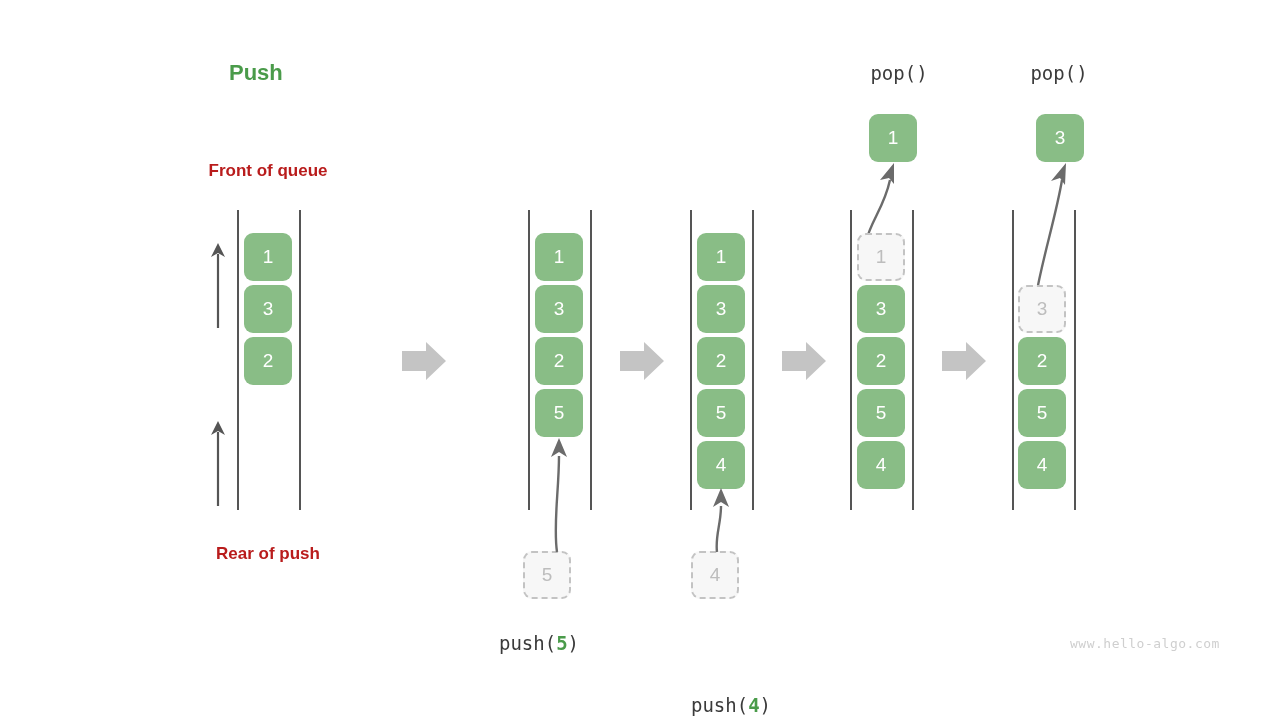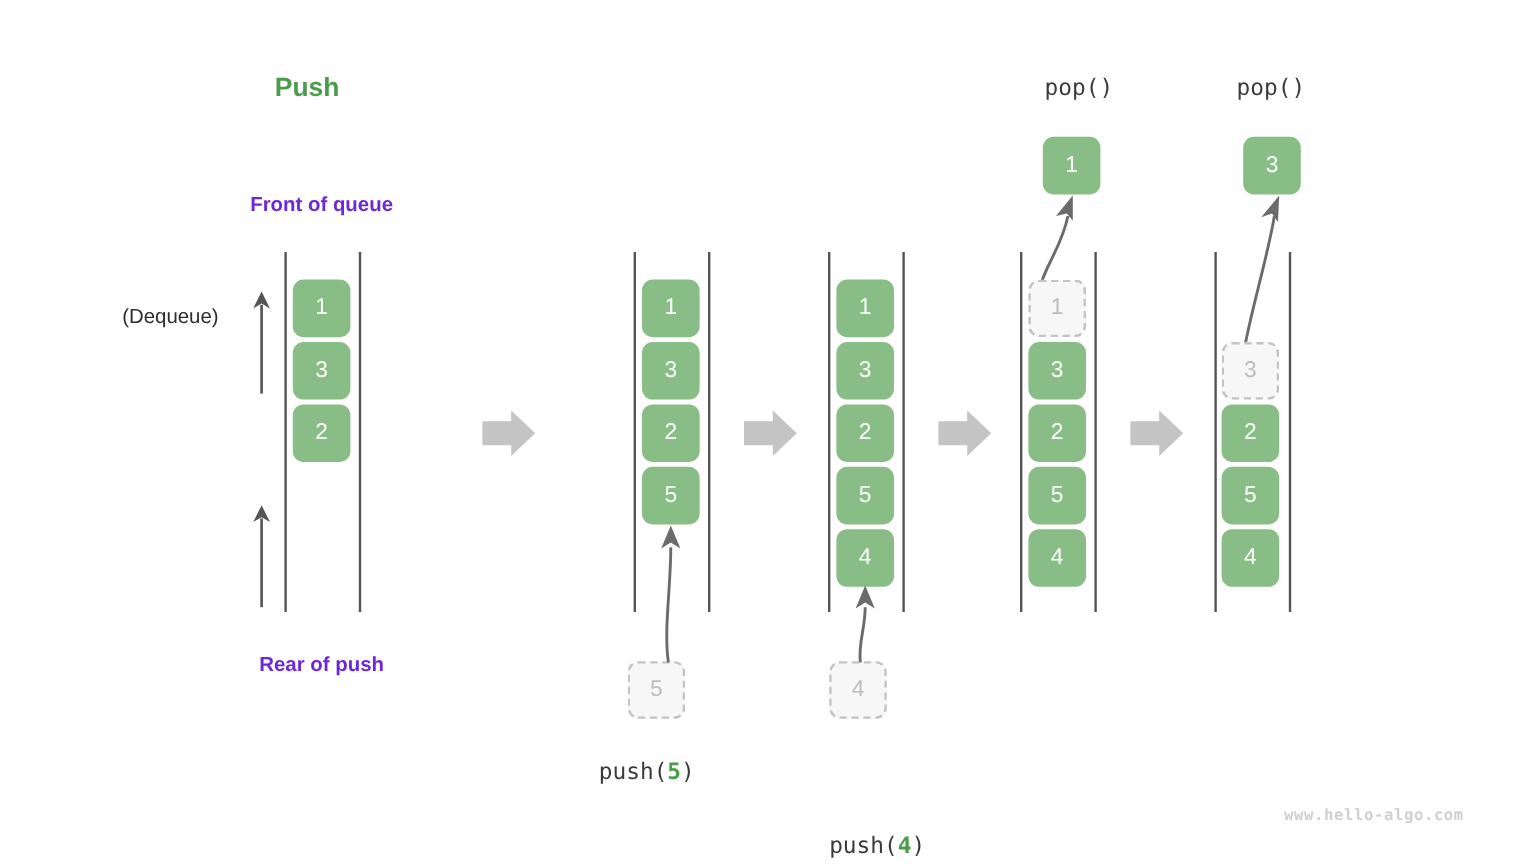--- a/index.html
+++ b/index.html
@@ -26,21 +26,21 @@
     position: absolute;
     font-size: 22px;
     font-weight: bold;
     color: #4a9b4a;
     white-space: nowrap;
   }
   .hdr-label {
     position: absolute;
     font-size: 17px;
     font-weight: bold;
-    color: #6d28d9;
+    color: #b91c1c;
     white-space: nowrap;
     text-align: center;
   }
   .side-label {
     position: absolute;
     width: 170px;
     text-align: center;
     color: #2e2e2e;
     white-space: nowrap;
   }
@@ -112,21 +112,20 @@
 
 <div class="stage">
 
   <div class="title" style="left:229px; top:60px;">Push</div>
 
   <div class="hdr-label" style="left:183px; top:161px; width:170px;">Front of queue</div>
 
   <div class="hdr-label" style="left:183px; top:544px; width:170px;">Rear of push</div>
 
   <div class="side-label" style="left:57px; top:252px;">
-    <span class="sub">(Dequeue)</span>
   </div>
 
   <div class="side-label" style="left:57px; top:430px;">
   </div>
 
   <svg style="position:absolute; left:205px; top:240px;" width="26" height="90">
     <line x1="13" y1="88" x2="13" y2="14" stroke="#555" stroke-width="2.2"></line>
     <path d="M13 3 L20 17 L13 13 L6 17 Z" fill="#555"></path>
   </svg>
   <svg style="position:absolute; left:205px; top:418px;" width="26" height="90">
@@ -211,15 +210,15 @@
   <div class="cell" style="left:1036px; top:114px;">3</div>
   <svg style="position:absolute; left:1018px; top:160px;" width="60" height="140">
     <path d="M18 136 C 24 100, 38 56, 44 20" stroke="#6b6b6b" stroke-width="2.4" fill="none"></path>
     <path d="M48 3 L47 25 L42 18 L33 21 Z" fill="#6b6b6b"></path>
   </svg>
   <div class="cell ghost" style="left:1018px; top:285px;">3</div>
   <div class="cell" style="left:1018px; top:337px;">2</div>
   <div class="cell" style="left:1018px; top:389px;">5</div>
   <div class="cell" style="left:1018px; top:441px;">4</div>
 
-  <div class="watermark" style="left:1070px; top:672px;font-weight:bold;">www.hello-algo.com</div>
+  <div class="watermark" style="left:1070px; top:636px;">www.hello-algo.com</div>
 
 </div>
 
 </body></html>

